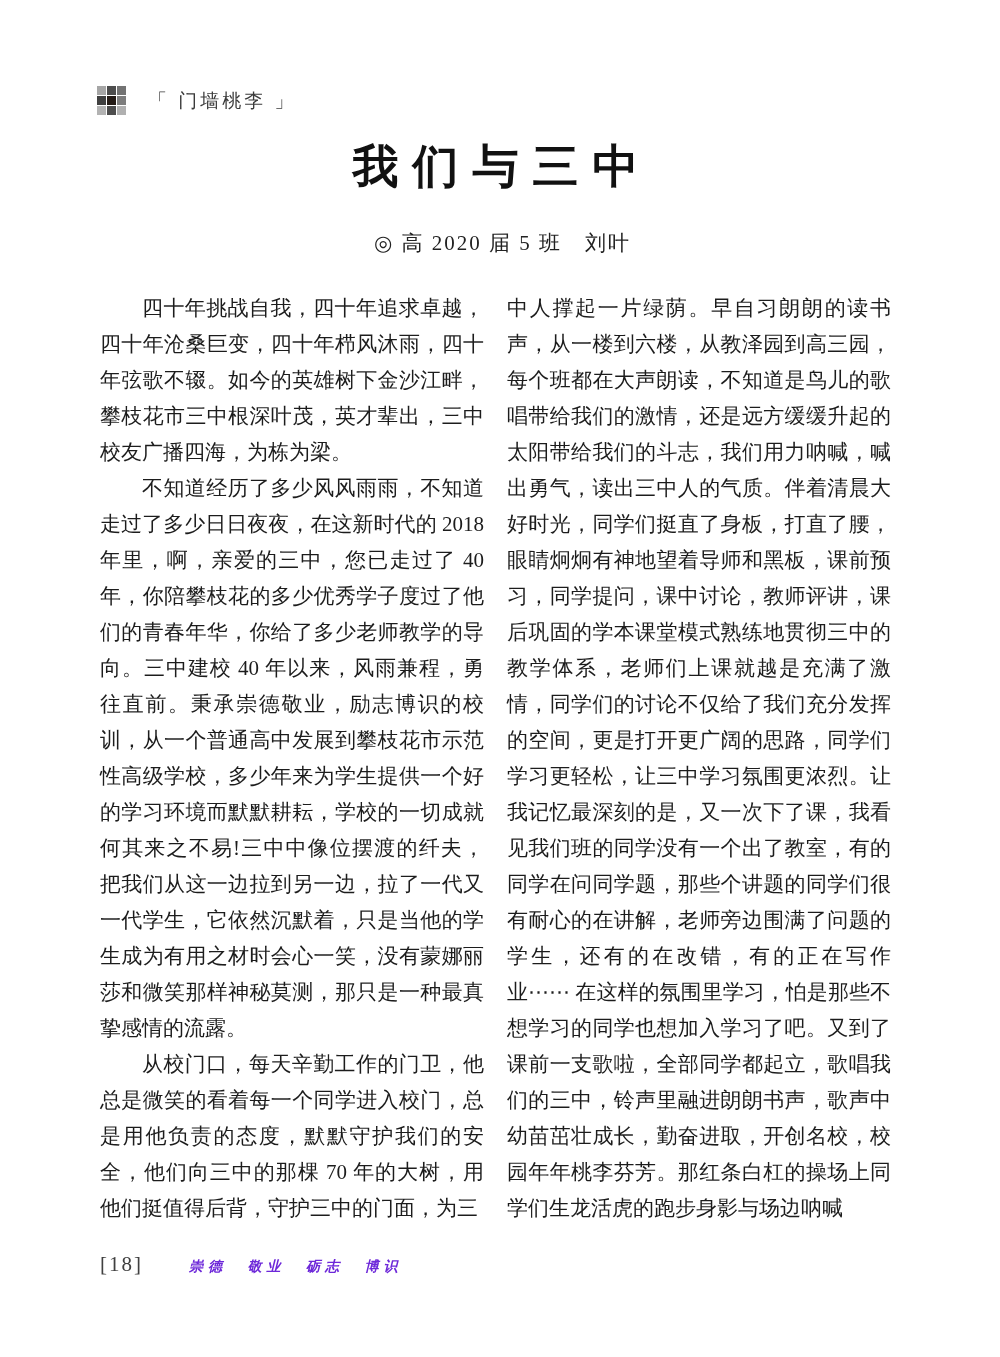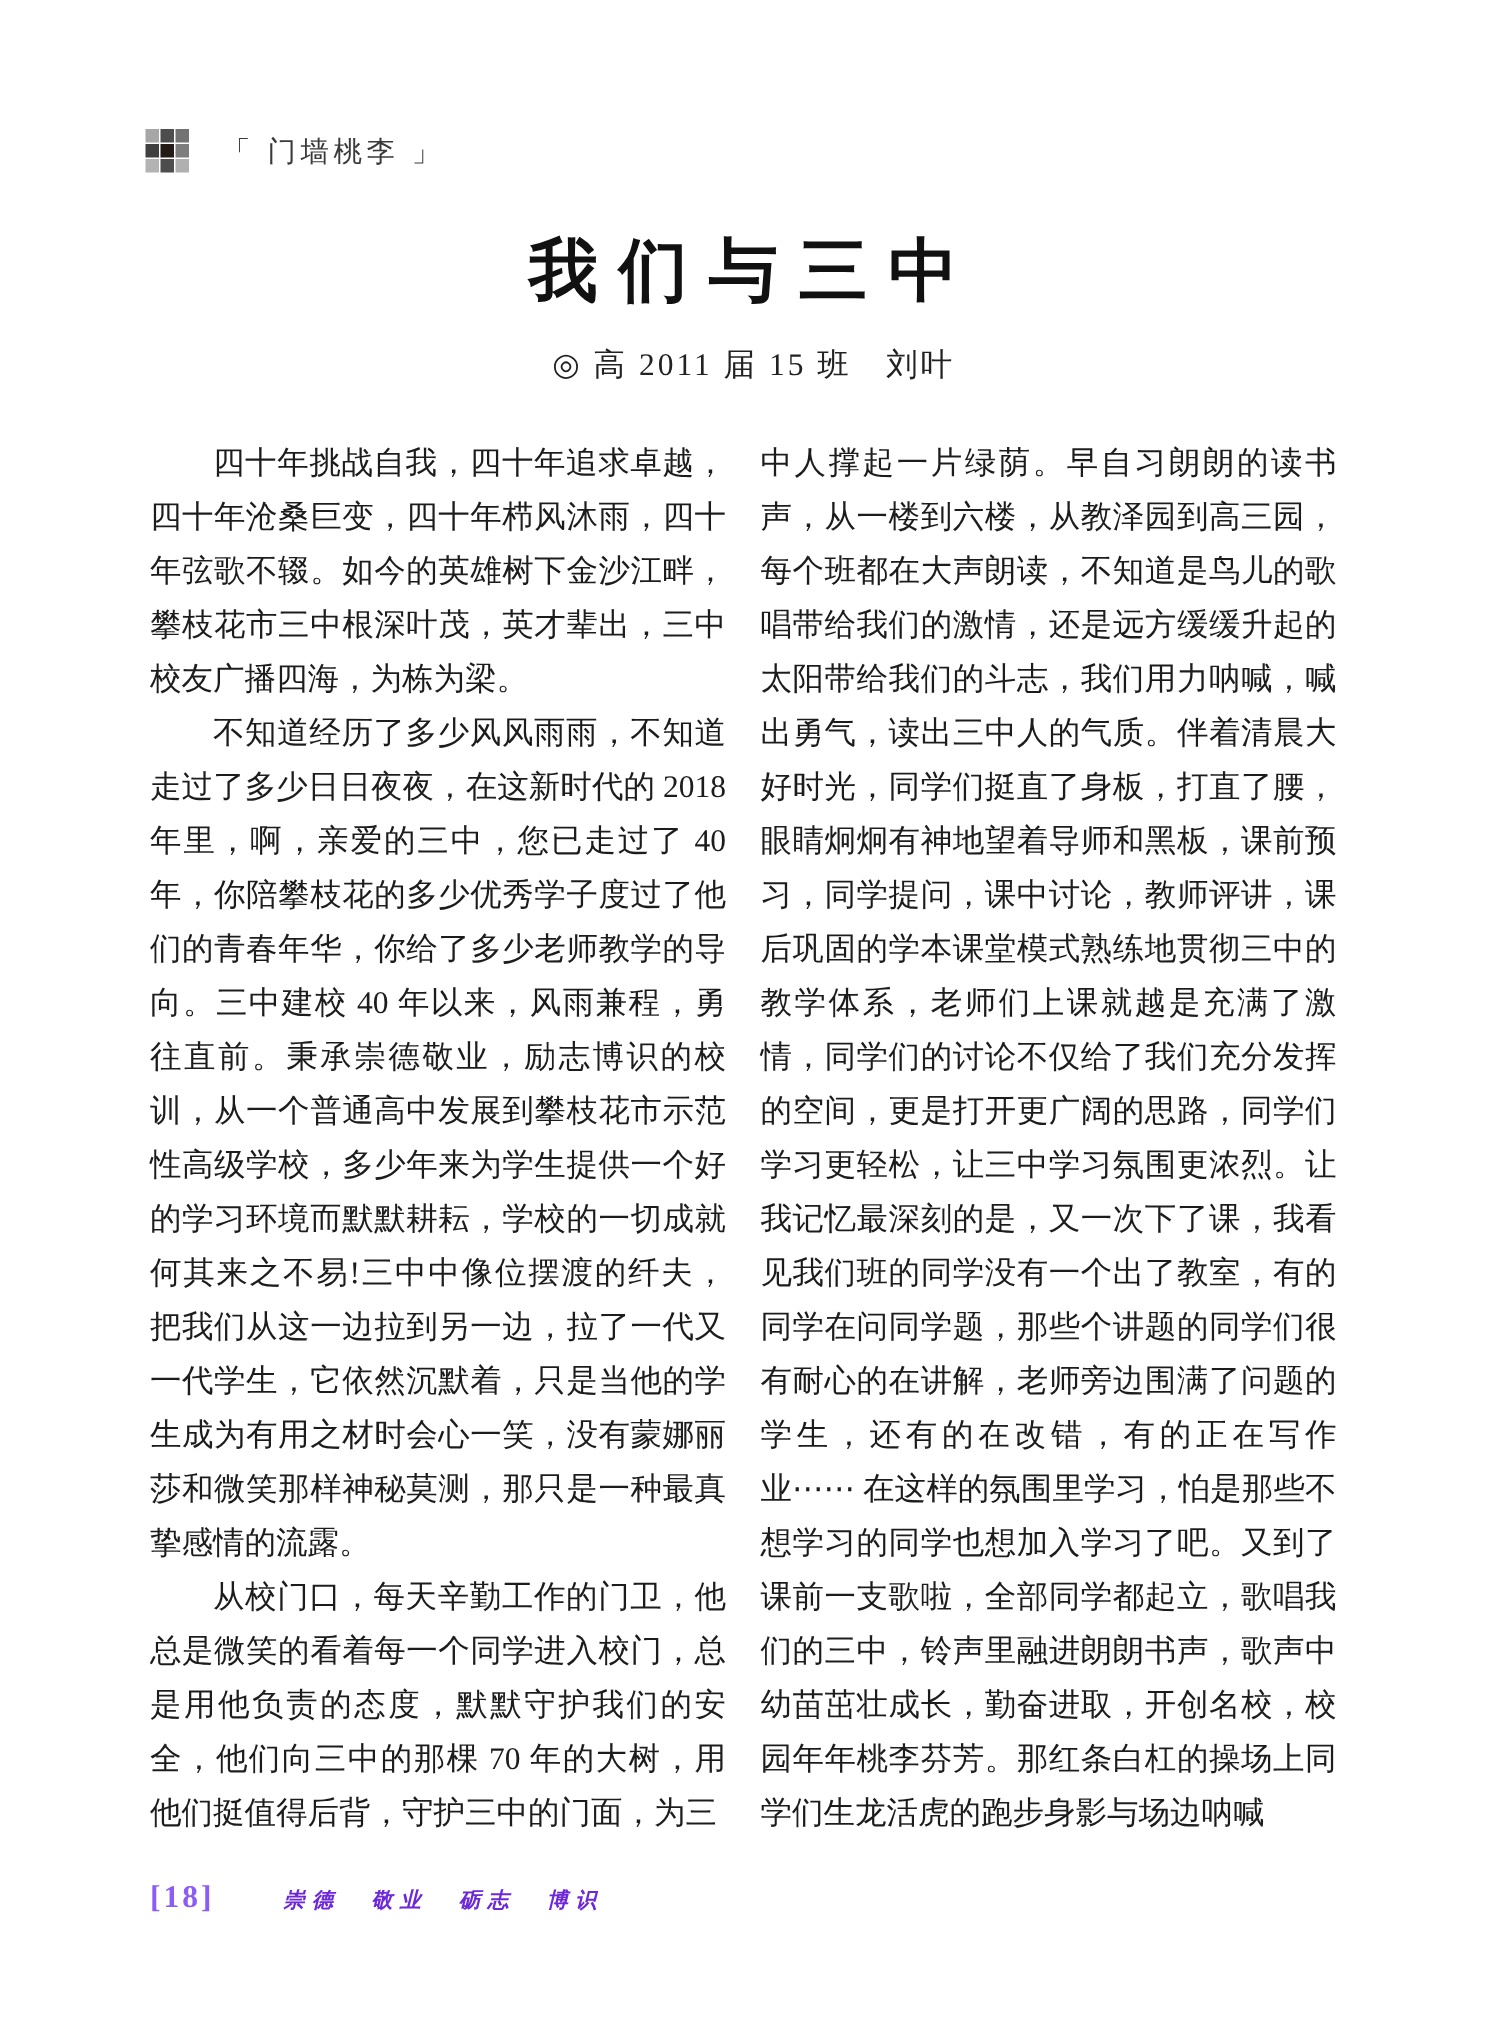--- a/index.html
+++ b/index.html
@@ -46,21 +46,21 @@
   .section-label {
     font-family: "Liberation Sans", "DejaVu Sans", sans-serif;
     font-size: 19px;
     letter-spacing: 3px;
     color: #3a3a3a;
   }
 
   
   .article-title {
     position: absolute;
-    top: 150px;
+    top: 136px;
     left: 100px;
     width: 805px;
     margin: 0;
     text-align: center;
     font-size: 46px;
     font-weight: bold;
     letter-spacing: 14px;
     color: #111111;
   }
   .article-byline {
@@ -97,22 +97,21 @@
     position: absolute;
     top: 1252px;
     left: 100px;
     display: flex;
     align-items: baseline;
     gap: 46px;
   }
   .page-number {
     font-size: 21px;
     letter-spacing: 2px;
-    color: #8b5cf6;
-    font-weight: bold;
+    color: #404040;
   }
   .footer-motto {
     font-size: 14px;
     font-weight: bold;
     font-style: italic;
     letter-spacing: 5px;
     word-spacing: 12px;
     color: #6d28d9;
   }
 </style>
@@ -131,21 +130,21 @@
         <i></i>
         <i></i>
         <i></i>
         <i></i>
     </span>
     <span class="section-label">「 门墙桃李 」</span>
   </div>
 
   <h1 class="article-title">我们与三中</h1>
 
-  <div class="article-byline">◎ 高 2011 届 15 班　刘叶</div>
+  <div class="article-byline">◎ 高 2020 届 5 班　刘叶</div>
 
   <div class="columns">
     <div class="col">
       <p class="indent">四十年挑战自我，四十年追求卓越，四十年沧桑巨变，四十年栉风沐雨，四十年弦歌不辍。如今的英雄树下金沙江畔，攀枝花市三中根深叶茂，英才辈出，三中校友广播四海，为栋为梁。</p>
       <p class="indent">不知道经历了多少风风雨雨，不知道走过了多少日日夜夜，在这新时代的 2018 年里，啊，亲爱的三中，您已走过了 40 年，你陪攀枝花的多少优秀学子度过了他们的青春年华，你给了多少老师教学的导向。三中建校 40 年以来，风雨兼程，勇往直前。秉承崇德敬业，励志博识的校训，从一个普通高中发展到攀枝花市示范性高级学校，多少年来为学生提供一个好的学习环境而默默耕耘，学校的一切成就何其来之不易!三中中像位摆渡的纤夫，把我们从这一边拉到另一边，拉了一代又一代学生，它依然沉默着，只是当他的学生成为有用之材时会心一笑，没有蒙娜丽莎和微笑那样神秘莫测，那只是一种最真挚感情的流露。</p>
       <p class="indent">从校门口，每天辛勤工作的门卫，他总是微笑的看着每一个同学进入校门，总是用他负责的态度，默默守护我们的安全，他们向三中的那棵 70 年的大树，用他们挺值得后背，守护三中的门面，为三</p>
     </div>
     <div class="col">
       <p>中人撑起一片绿荫。早自习朗朗的读书声，从一楼到六楼，从教泽园到高三园，每个班都在大声朗读，不知道是鸟儿的歌唱带给我们的激情，还是远方缓缓升起的太阳带给我们的斗志，我们用力呐喊，喊出勇气，读出三中人的气质。伴着清晨大好时光，同学们挺直了身板，打直了腰，眼睛炯炯有神地望着导师和黑板，课前预习，同学提问，课中讨论，教师评讲，课后巩固的学本课堂模式熟练地贯彻三中的教学体系，老师们上课就越是充满了激情，同学们的讨论不仅给了我们充分发挥的空间，更是打开更广阔的思路，同学们学习更轻松，让三中学习氛围更浓烈。让我记忆最深刻的是，又一次下了课，我看见我们班的同学没有一个出了教室，有的同学在问同学题，那些个讲题的同学们很有耐心的在讲解，老师旁边围满了问题的学生，还有的在改错，有的正在写作业⋯⋯ 在这样的氛围里学习，怕是那些不想学习的同学也想加入学习了吧。又到了课前一支歌啦，全部同学都起立，歌唱我们的三中，铃声里融进朗朗书声，歌声中幼苗茁壮成长，勤奋进取，开创名校，校园年年桃李芬芳。那红条白杠的操场上同学们生龙活虎的跑步身影与场边呐喊</p>
     </div>

